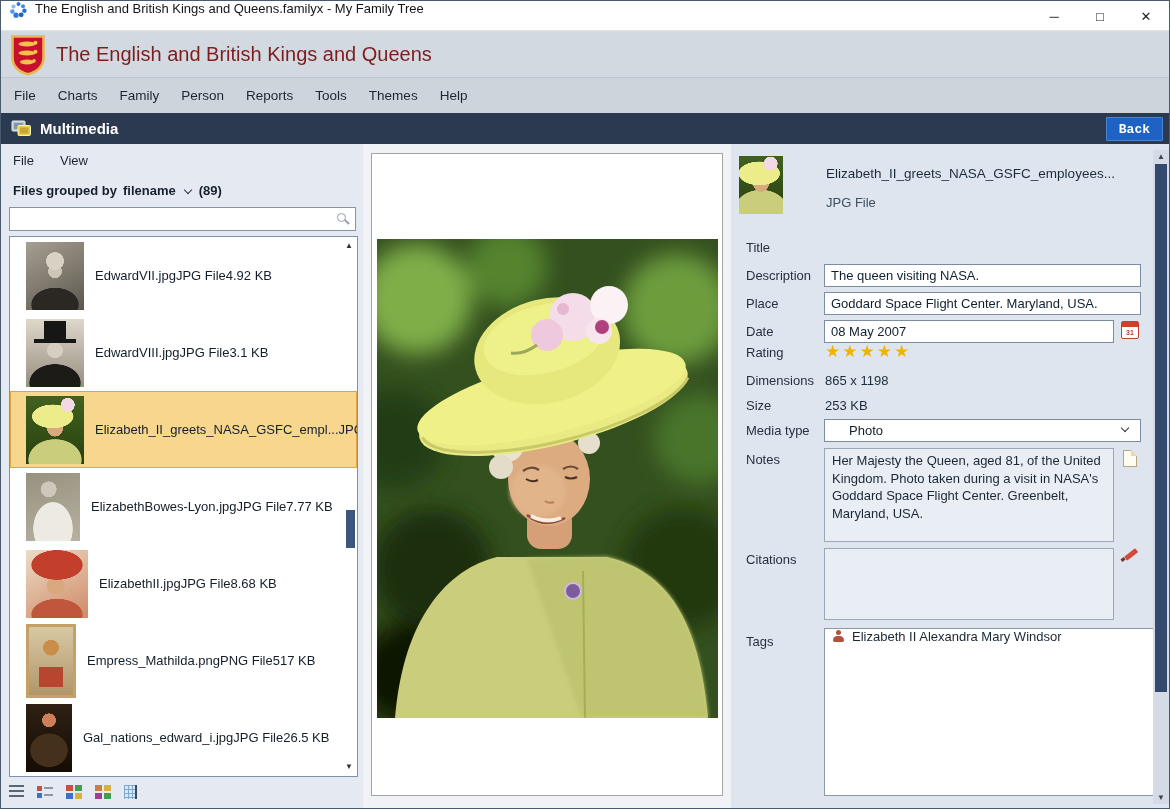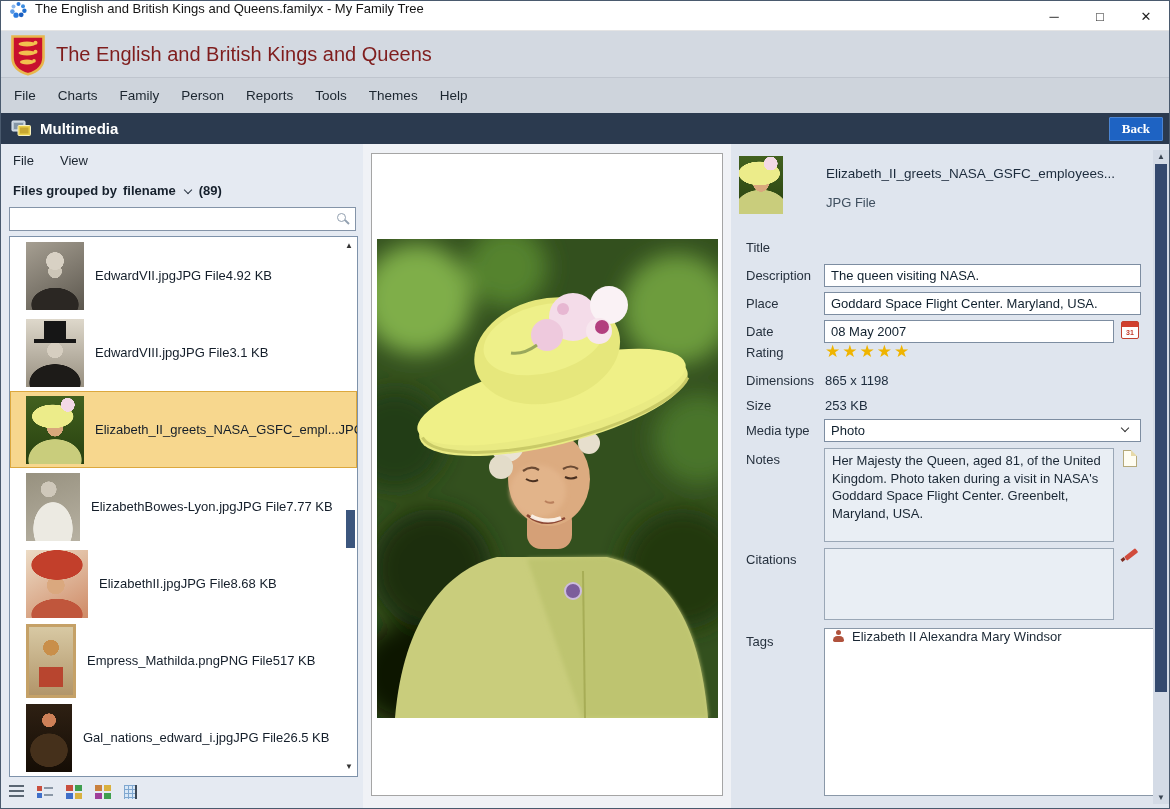--- a/index.html
+++ b/index.html
@@ -27,21 +27,21 @@
              border-top:1px solid #bfc5ce; display:flex; align-items:center; padding-left:2px; }
   .menu-item { padding:0 11px; font-size:13.5px; color:#1c2630; line-height:36px; }
 
   
   .viewbar { position:absolute; top:112px; left:0; right:0; height:31px; background:#2b3a4f;
              display:flex; align-items:center; }
   .mm-icon { margin:0 8px 0 10px; }
   .viewbar-title { font-size:15px; font-weight:700; color:#ffffff; }
   .back-btn { position:absolute; right:6px; top:4px; height:24px; padding:0 12px; background:#1e63c3;
               border:1px solid #4b84d2; color:#fff; font-size:13px; font-weight:700;
-              font-family:Liberation Serif, serif; border-radius:1px; cursor:pointer; }
+              font-family:Liberation Mono, monospace; border-radius:1px; cursor:pointer; }
 
   
   .left-panel { position:absolute; left:0; top:143px; width:362px; height:666px; background:#e5eaf2; }
   .lp-menu { position:absolute; top:9px; left:12px; display:flex; gap:26px; }
   .lp-menu span { font-size:13px; color:#1b2530; }
   .group-row { position:absolute; top:39px; left:12px; font-size:13px; font-weight:700; color:#16202c;
                display:flex; align-items:center; }
   .group-row .gval { margin-left:6px; }
   .group-row .gcount { margin-left:6px; }
   .chev { display:inline-block; width:6px; height:6px; border-right:1.6px solid #2a3542;
@@ -136,21 +136,21 @@
   .rp-thumb { position:absolute; left:8px; top:12px; width:44px; height:58px; }
   .rp-filename { position:absolute; left:95px; top:22px; font-size:13.5px; color:#1c2b3c; }
   .rp-filetype { position:absolute; left:95px; top:51px; font-size:13px; color:#3e4e5e; }
   .rp-label { position:absolute; left:15px; font-size:13px; color:#26313e; }
   .field { position:absolute; left:93px; width:317px; height:23px; background:#fff; border:1px solid #7d8da1;
            font-size:13px; font-family:"Liberation Sans",sans-serif; color:#10202e; padding:0 6px; outline:none; }
   .field.short { width:290px; }
   .stars { position:absolute; left:94px; top:197px; font-size:17px; letter-spacing:2px; color:#efb400; }
   .rp-value { position:absolute; left:94px; font-size:13px; color:#1c2b3c; }
   .select { position:absolute; left:93px; top:275px; width:317px; height:23px; background:#fff;
-            border:1px solid #7d8da1; font-size:13px; color:#10202e; line-height:21px; padding-left:6px; }
+            border:1px solid #7d8da1; font-size:13px; color:#10202e; line-height:21px; padding-left:24px; }
   .select .chev { position:absolute; right:10px; top:7px; border-color:#333; }
   .notes-box { position:absolute; left:93px; top:304px; width:290px; height:94px; background:#e9eef4;
                border:1px solid #9aa7b6; font-size:13px; color:#1a2734; line-height:17.5px; padding:3px 7px; }
   .cit-box { position:absolute; left:93px; top:404px; width:290px; height:72px; background:#e9eef4;
              border:1px solid #9aa7b6; }
   .tags-box { position:absolute; left:93px; top:484px; width:349px; height:168px; background:#fff;
               border:1px solid #8a98a8; padding:0 8px; }
   .tag-row { display:flex; align-items:center; gap:8px; font-size:13px; color:#1a2734; }
 
   .cal-icon { position:absolute; left:390px; top:177px; width:18px; height:18px; background:#fff;

